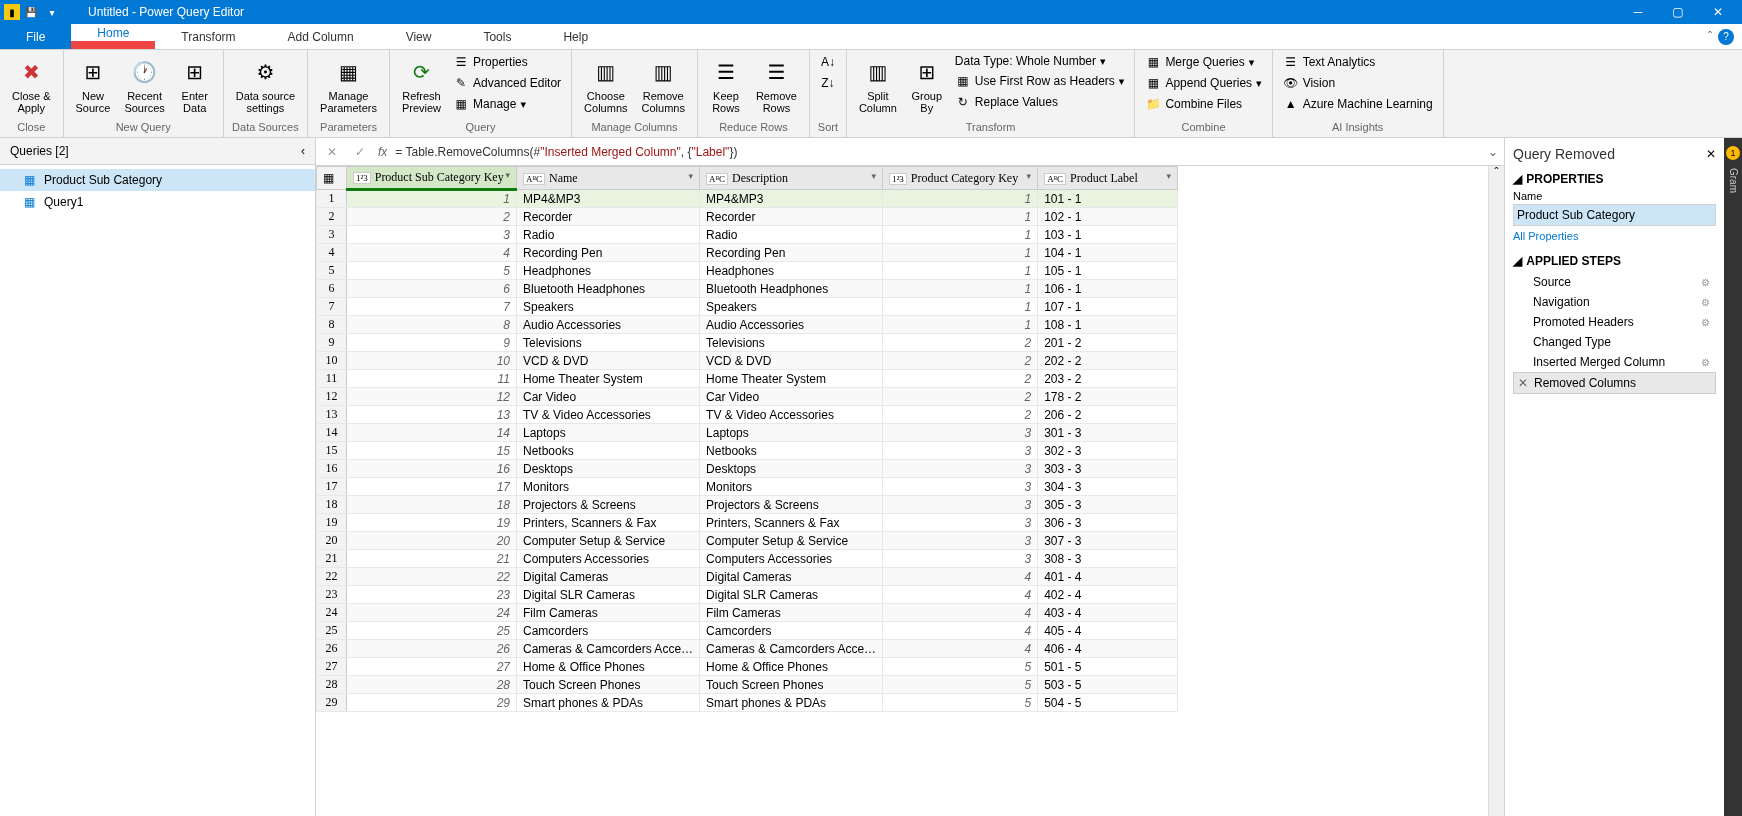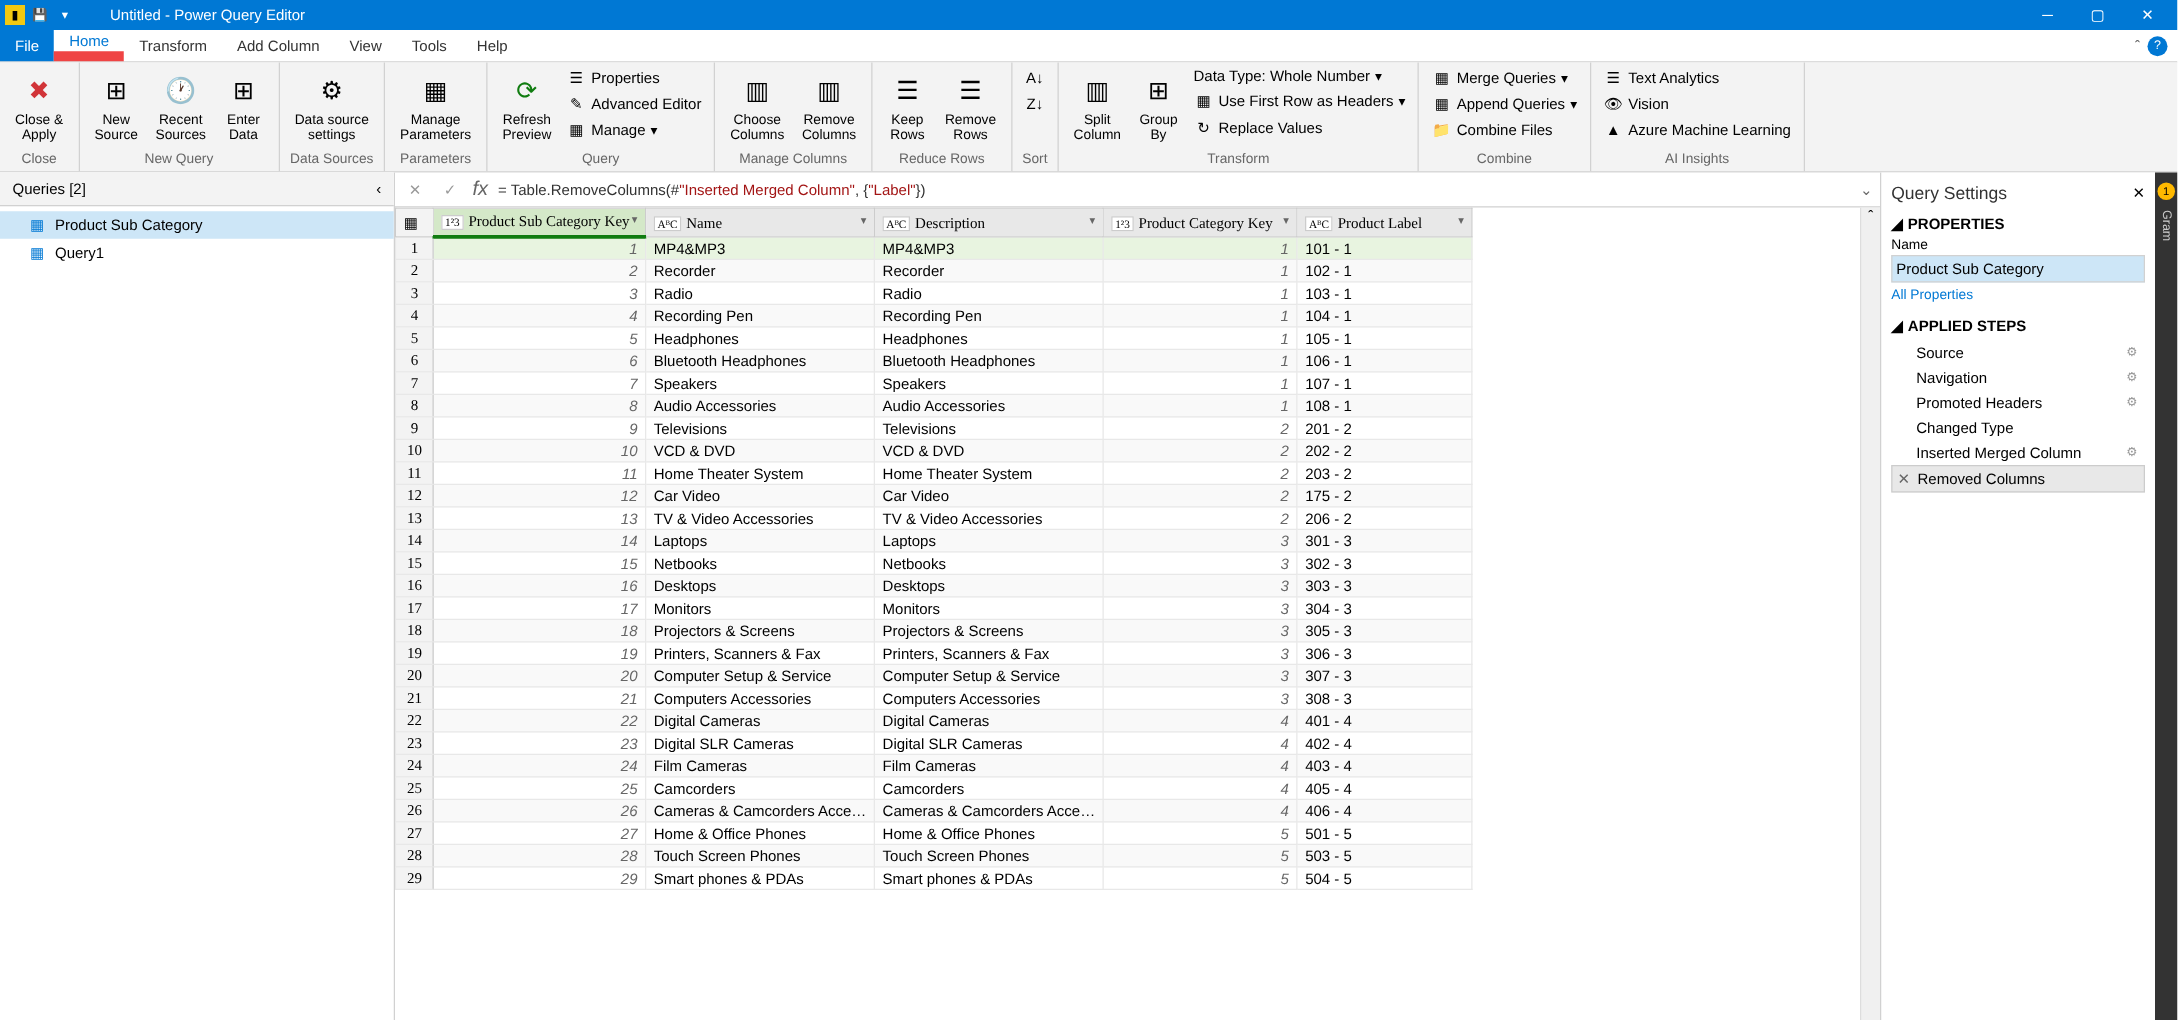--- a/index.html
+++ b/index.html
@@ -8,21 +8,21 @@
 
 .titlebar { background: #0078d4; color: #fff; height: 24px; display: flex; align-items: center; padding: 0 4px; }
 .titlebar .qat { display: flex; gap: 4px; align-items: center; }
 .titlebar .qat-icon { width: 16px; height: 16px; display: flex; align-items: center; justify-content: center; font-size: 10px; }
 .titlebar .title { margin-left: 28px; font-size: 12px; }
 .titlebar .win-controls { margin-left: auto; display: flex; }
 .titlebar .win-btn { width: 40px; height: 24px; display: flex; align-items: center; justify-content: center; cursor: pointer; }
 
 
 .ribbon-tabs { background: #fff; border-bottom: 1px solid #d1d1d1; display: flex; height: 26px; }
-.ribbon-tab { padding: 0 12px; display: flex; align-items: center; cursor: pointer; color: #333; }
+.ribbon-tab { padding: 0 26px; display: flex; align-items: center; cursor: pointer; color: #333; }
 .ribbon-tab.file { background: #0078d4; color: #fff; }
 .ribbon-tab.active { border-bottom: 8px solid #ef4444; color: #0078d4; }
 
 
 .ribbon { background: #f3f3f3; border-bottom: 1px solid #d1d1d1; display: flex; height: 88px; }
 .ribbon-group { border-right: 1px solid #d1d1d1; padding: 2px 6px; display: flex; flex-direction: column; }
 .ribbon-group-content { flex: 1; display: flex; align-items: flex-start; gap: 2px; }
 .ribbon-group-label { text-align: center; font-size: 11px; color: #666; margin-top: auto; padding-bottom: 2px; }
 .ribbon-btn-large { display: flex; flex-direction: column; align-items: center; justify-content: flex-start; padding: 4px 6px; cursor: pointer; min-width: 44px; }
 .ribbon-btn-large .icon { width: 32px; height: 32px; display: flex; align-items: center; justify-content: center; font-size: 20px; margin-bottom: 2px; }
@@ -38,21 +38,21 @@
 .queries-panel { width: 316px; border-right: 1px solid #d1d1d1; background: #fff; display: flex; flex-direction: column; }
 .queries-header { background: #f3f3f3; padding: 6px 10px; border-bottom: 1px solid #d1d1d1; display: flex; align-items: center; justify-content: space-between; }
 .queries-list { padding: 4px 0; }
 .query-item { padding: 4px 10px 4px 24px; cursor: pointer; display: flex; align-items: center; gap: 6px; }
 .query-item.selected { background: #cde6f7; }
 .query-item .icon { width: 14px; height: 14px; color: #0078d4; }
 
 
 .formula-bar { background: #fff; border-bottom: 1px solid #d1d1d1; display: flex; align-items: center; height: 28px; padding: 0 6px; gap: 8px; }
 .formula-bar .fx-btn { width: 20px; height: 20px; display: flex; align-items: center; justify-content: center; cursor: pointer; }
-.formula-bar .fx-label { font-style: italic; font-size: 16px; color: #666; }
+.formula-bar .fx-label { font-style: italic; font-size: 12px; color: #666; }
 .formula-bar .formula { font-family: Consolas, monospace; font-size: 12px; flex: 1; }
 .formula-bar .formula .kw { color: #333; }
 .formula-bar .formula .str { color: #a31515; }
 
 
 .grid-area { flex: 1; display: flex; flex-direction: column; overflow: hidden; }
 .grid-container { flex: 1; overflow: auto; position: relative; }
 .grid { border-collapse: collapse; font-family: Consolas, monospace; font-size: 12px; }
 .grid th { background: #e8e8e8; border: 1px solid #ccc; padding: 3px 6px; text-align: left; font-weight: normal; position: sticky; top: 0; font-family: "Segoe UI"; white-space: nowrap; }
 .grid th.selected { background: #d4e8c8; border-bottom: 3px solid #107c10; }
@@ -430,21 +430,21 @@
                 <td>Home Theater System</td>
                 <td class="numcol">2</td>
                 <td>203 - 2</td>
               </tr>
               <tr class="even">
                 <td class="rownum">12</td>
                 <td class="numcol">12</td>
                 <td>Car Video</td>
                 <td>Car Video</td>
                 <td class="numcol">2</td>
-                <td>175 - 2</td>
+                <td>178 - 2</td>
               </tr>
               <tr>
                 <td class="rownum">13</td>
                 <td class="numcol">13</td>
                 <td>TV &amp; Video Accessories</td>
                 <td>TV &amp; Video Accessories</td>
                 <td class="numcol">2</td>
                 <td>206 - 2</td>
               </tr>
               <tr class="even">
@@ -579,21 +579,21 @@
         </table>
       </div>
       <div class="scrollbar-v">
         <div style="text-align:center;">ˆ</div>
       </div>
     </div>
   </div>
 
   <div class="settings-panel">
     <div class="settings-header">
-      <span class="settings-title">Query Settings</span>
+      <span class="settings-title">Query Removed</span>
       <span style="cursor:pointer;">✕</span>
     </div>
     <div class="settings-section">
       <div class="settings-section-title">
           <span>◢</span>
           <span>PROPERTIES</span>
         </div>
       <div class="settings-label">Name</div>
       <input class="settings-input" value="Product Sub Category" style="">
       <span class="settings-link">All Properties</span>

